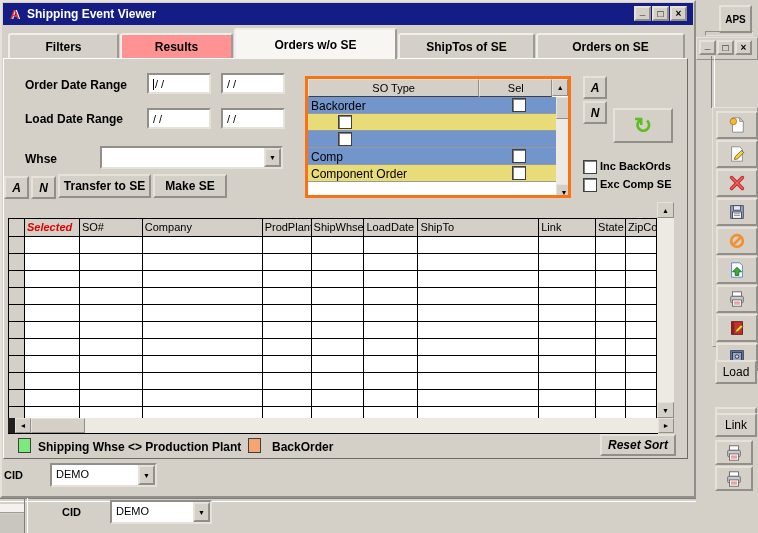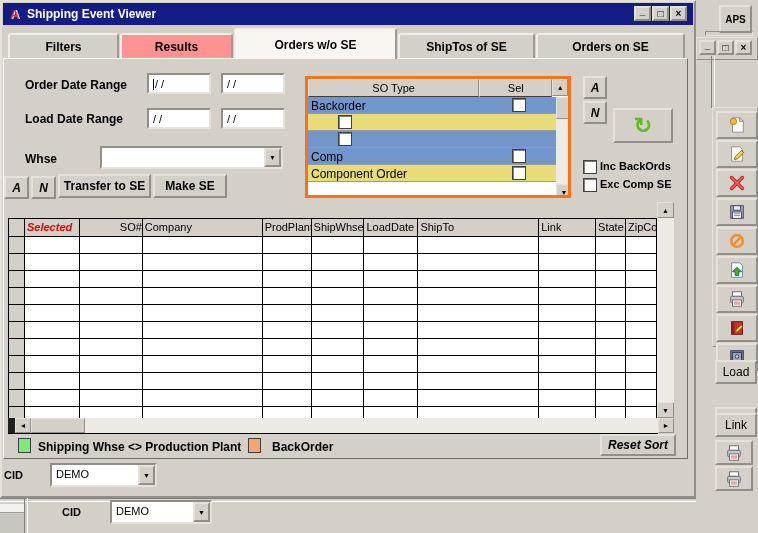--- a/index.html
+++ b/index.html
@@ -168,21 +168,21 @@
 </div>
 <div class="abs cb" style="left:583px;top:160px;z-index:3;"></div>
 <div class="abs lbl" style="left:600px;top:160px;font-size:11px;z-index:3;">Inc BackOrds</div>
 <div class="abs cb" style="left:583px;top:178px;z-index:3;"></div>
 <div class="abs lbl" style="left:600px;top:178px;font-size:11px;z-index:3;">Exc Comp SE</div>
 
 <div class="abs" id="grid" style="z-index:3;">
   <div id="grid-header">
       <div class="gcell ghead" style="width: 16px;"></div>
       <div class="gcell ghead selhdr" style="width: 55px;">Selected</div>
-      <div class="gcell ghead" style="width: 63px; text-align: right;">SO#</div>
+      <div class="gcell ghead" style="width: 63px;">SO#</div>
       <div class="gcell ghead" style="width: 120px;">Company</div>
       <div class="gcell ghead" style="width: 49px;">ProdPlant</div>
       <div class="gcell ghead" style="width: 53px;">ShipWhse</div>
       <div class="gcell ghead" style="width: 54px;">LoadDate</div>
       <div class="gcell ghead" style="width: 121px;">ShipTo</div>
       <div class="gcell ghead" style="width: 57px;">Link</div>
       <div class="gcell ghead" style="width: 30px;">State</div>
       <div class="gcell ghead" style="width: 31px;">ZipCode</div>
     </div>
   <div id="grid-body">

